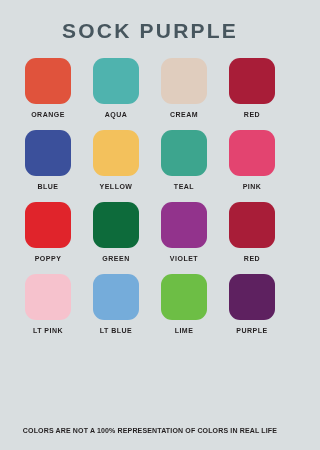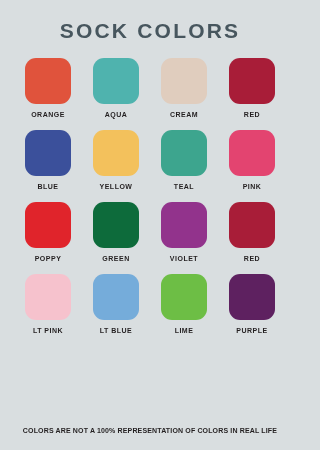--- a/index.html
+++ b/index.html
@@ -72,21 +72,21 @@
     color: #231f20;
     padding-bottom: 16px;
     line-height: 1;
   }
 </style>
 </head>
 <body style="background-color: rgb(217, 222, 224);">
 
 <div class="page">
 
-  <h1 class="title" style="color: rgb(71, 86, 94);">SOCK COLORS</h1>
+  <h1 class="title" style="color: rgb(71, 86, 94);">SOCK PURPLE</h1>
 
   <div class="grid">
 
     <div class="row">
       <div class="cell">
         <div class="swatch" style="background-color: rgb(224, 83, 60);"></div>
         <div class="swatch-label" style="color: rgb(35, 31, 32);">ORANGE</div>
       </div>
       <div class="cell">
         <div class="swatch" style="background-color: rgb(79, 179, 174);"></div>

